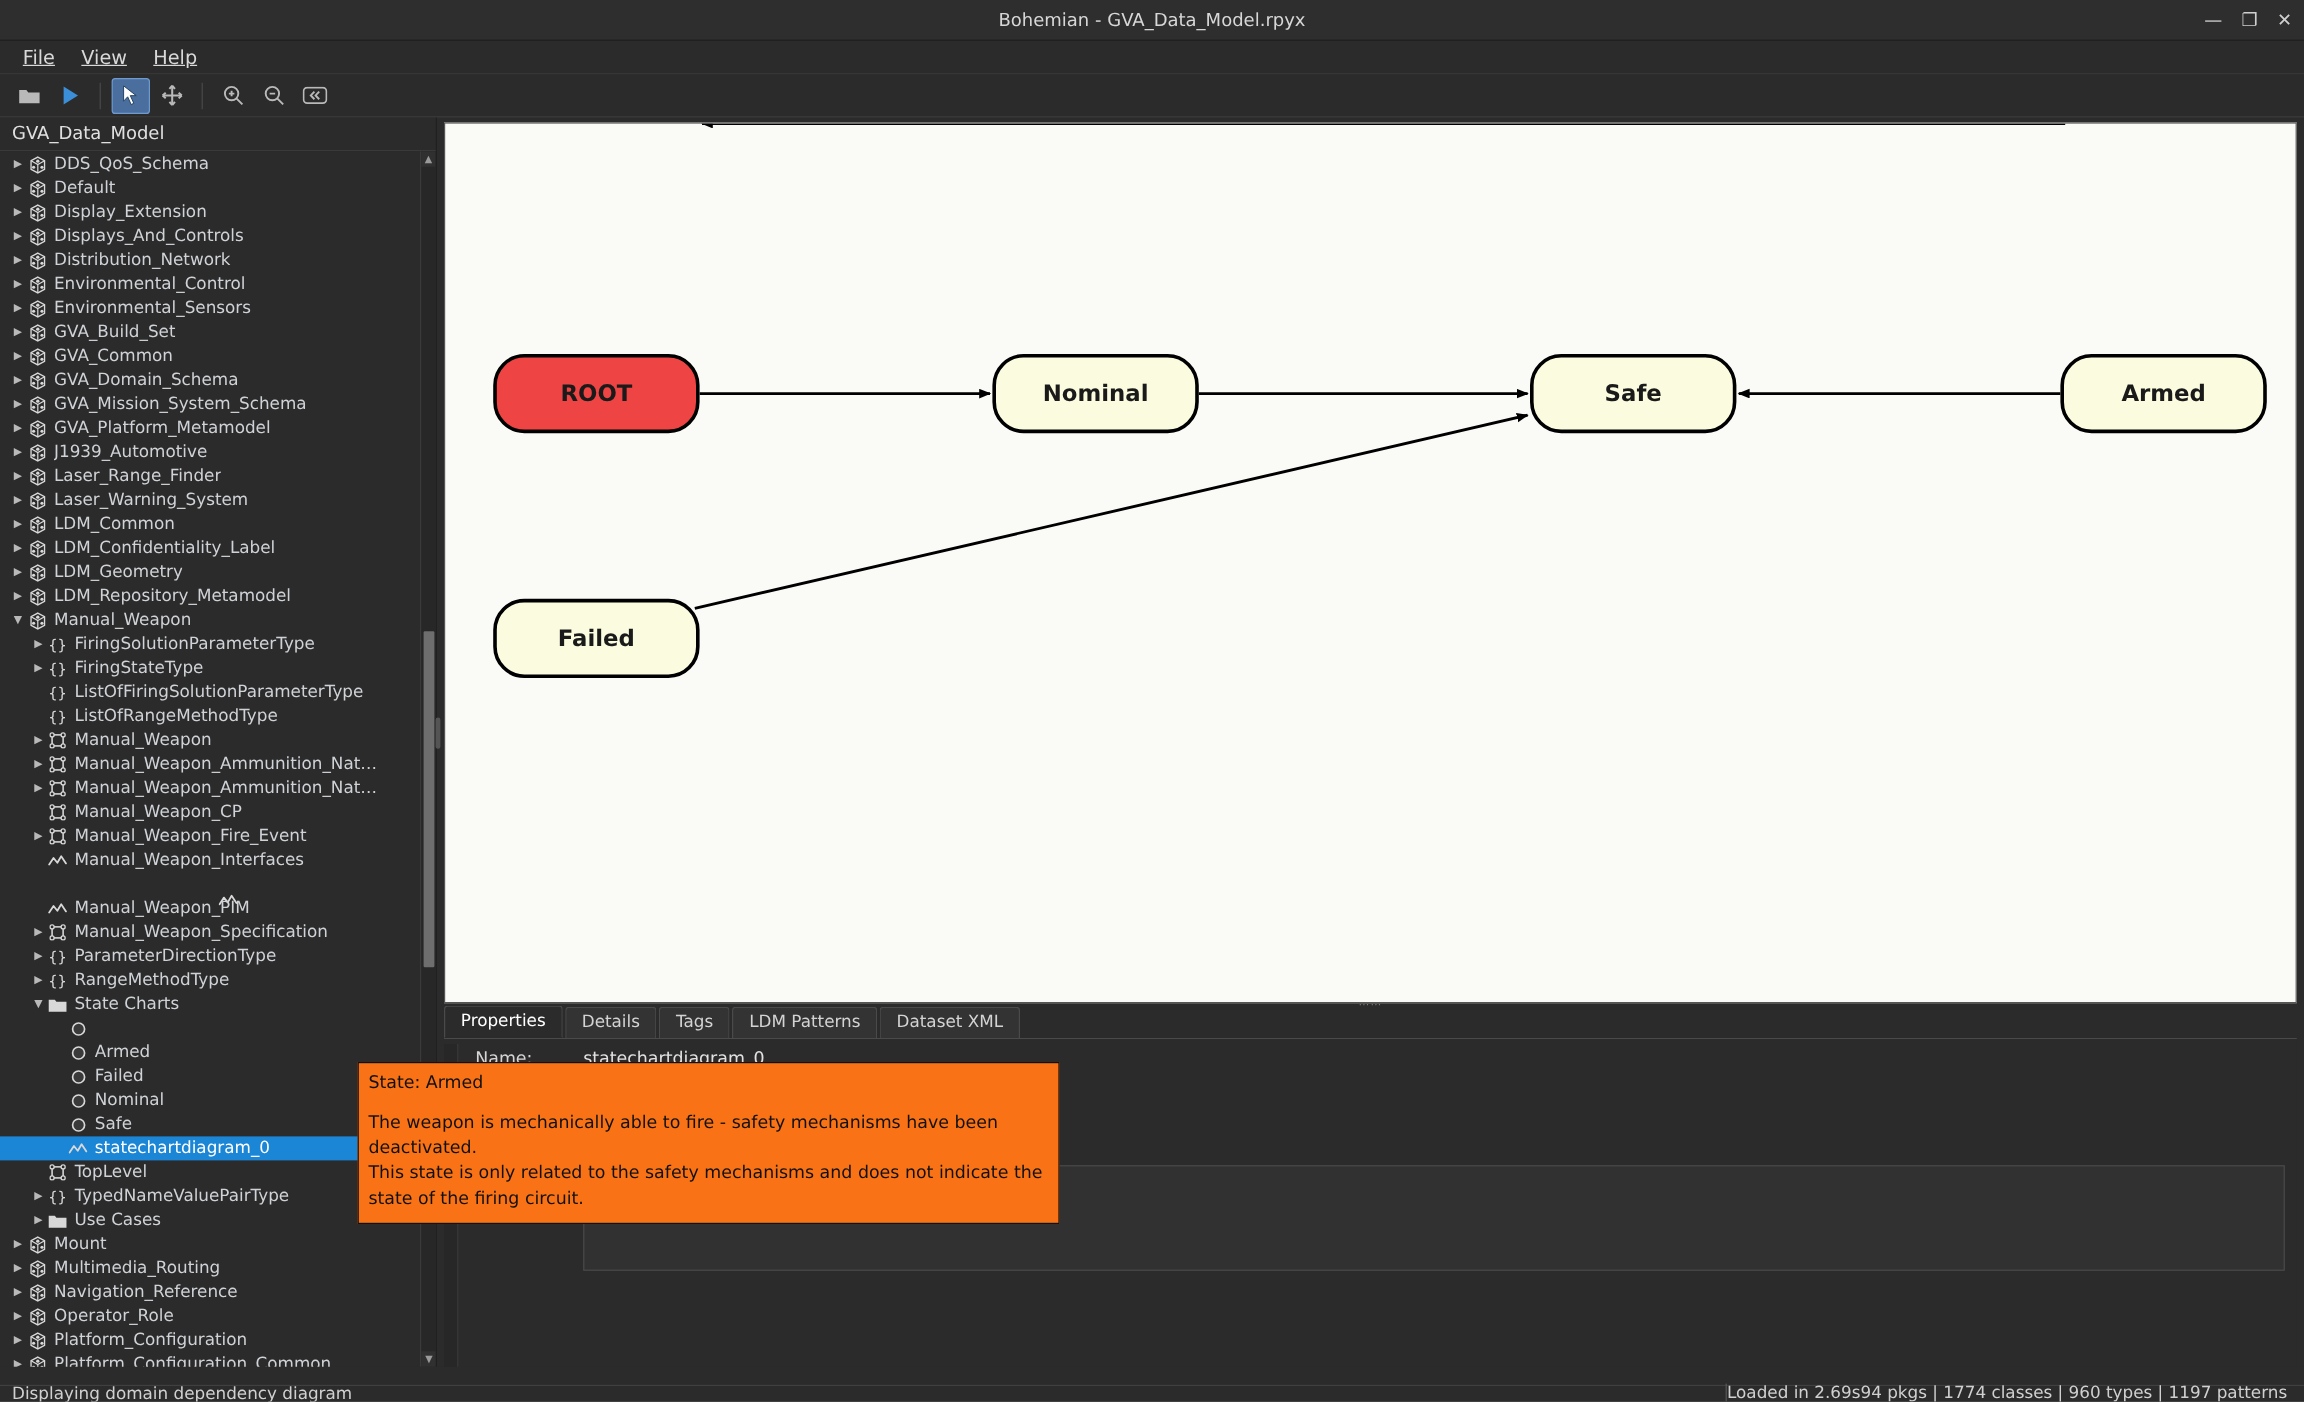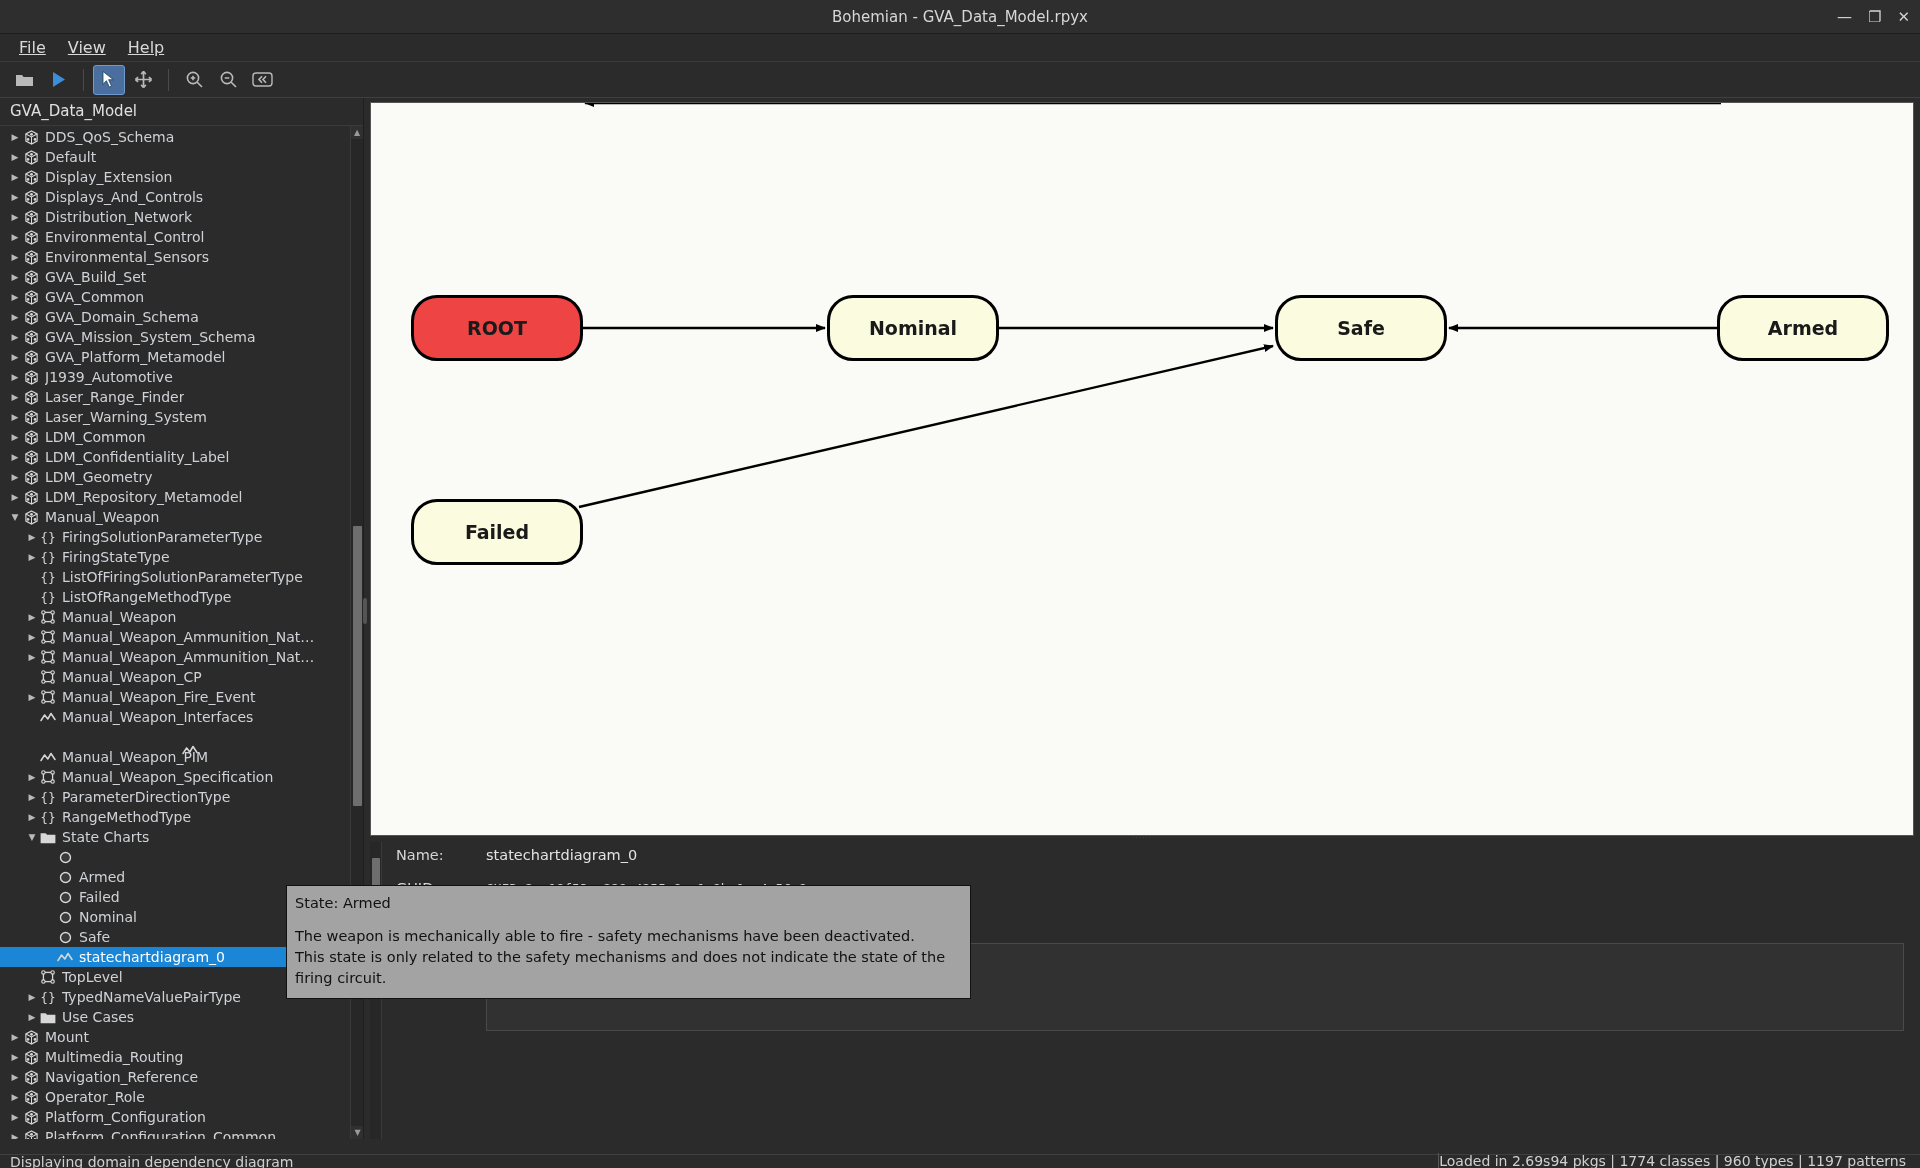--- a/index.html
+++ b/index.html
@@ -193,23 +193,23 @@
   .desc-box {
     flex: 1; min-height: 88px; background: #313131;
     border: 1px solid #4a4a4a;
     color: #8d8d8d; font-size: 14px;
     padding: 5px 7px;
   }
 
   
   .tooltip {
     position: absolute;
-    left: 286px; top: 885px;
-    width: 685px;
-    background: #a3a3a3;
+    left: 298px; top: 885px;
+    width: 585px;
+    background: #f97316;
     border: 1px solid #111;
     padding: 7px 8px 9px 8px;
     font-size: 14.5px; color: #111;
     line-height: 1.45;
     z-index: 50;
   }
   .tooltip .tt-gap { height: 12px; }
 
   
   .statusbar {
@@ -915,20 +915,27 @@
       <div class="node" style="left: 40px; top: 192px; width: 172px; height: 66px; background: #ef4444; border-color: rgb(0, 0, 0);">ROOT</div>
           <div class="node" style="left: 456px; top: 192px; width: 172px; height: 66px; background: rgb(251, 251, 223); border-color: rgb(0, 0, 0);">Nominal</div>
           <div class="node" style="left: 904px; top: 192px; width: 172px; height: 66px; background: rgb(251, 251, 223); border-color: rgb(0, 0, 0);">Safe</div>
           <div class="node" style="left: 1346px; top: 192px; width: 172px; height: 66px; background: rgb(251, 251, 223); border-color: rgb(0, 0, 0);">Armed</div>
           <div class="node" style="left: 40px; top: 396px; width: 172px; height: 66px; background: rgb(251, 251, 223); border-color: rgb(0, 0, 0);">Failed</div>
         </div>
       <div class="canvas-grip">⋯⋯</div>
     </div>
 
     <div class="bottom-panel">
+      <div class="tabs" id="tabs">
+          <div class="tab active">Properties</div>
+          <div class="tab">Details</div>
+          <div class="tab">Tags</div>
+          <div class="tab">LDM Patterns</div>
+          <div class="tab">Dataset XML</div>
+        </div>
       <div class="props-body">
         <div class="props-sb">
           <div class="props-sb-thumb"></div>
         </div>
         <div class="props-fields">
           <div class="field-row">
             <div class="field-label">Name:</div>
             <div class="field-name-val">statechartdiagram_0</div>
           </div>
           <div class="field-row">

